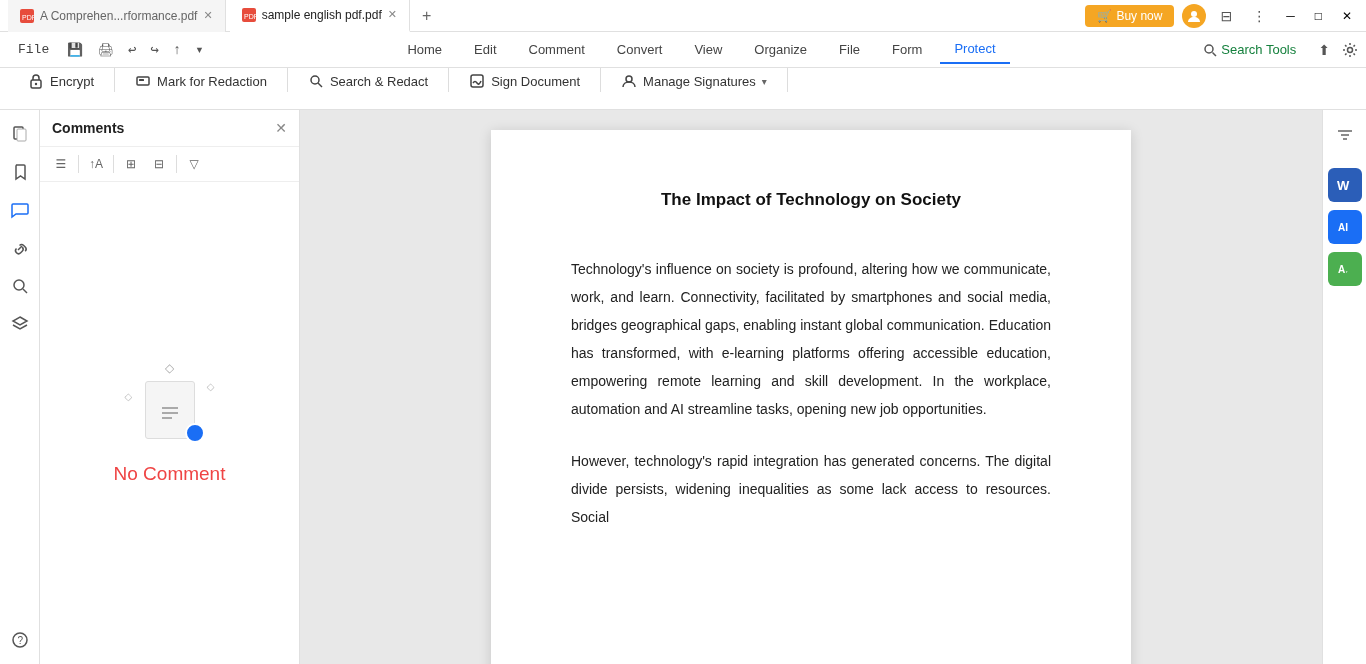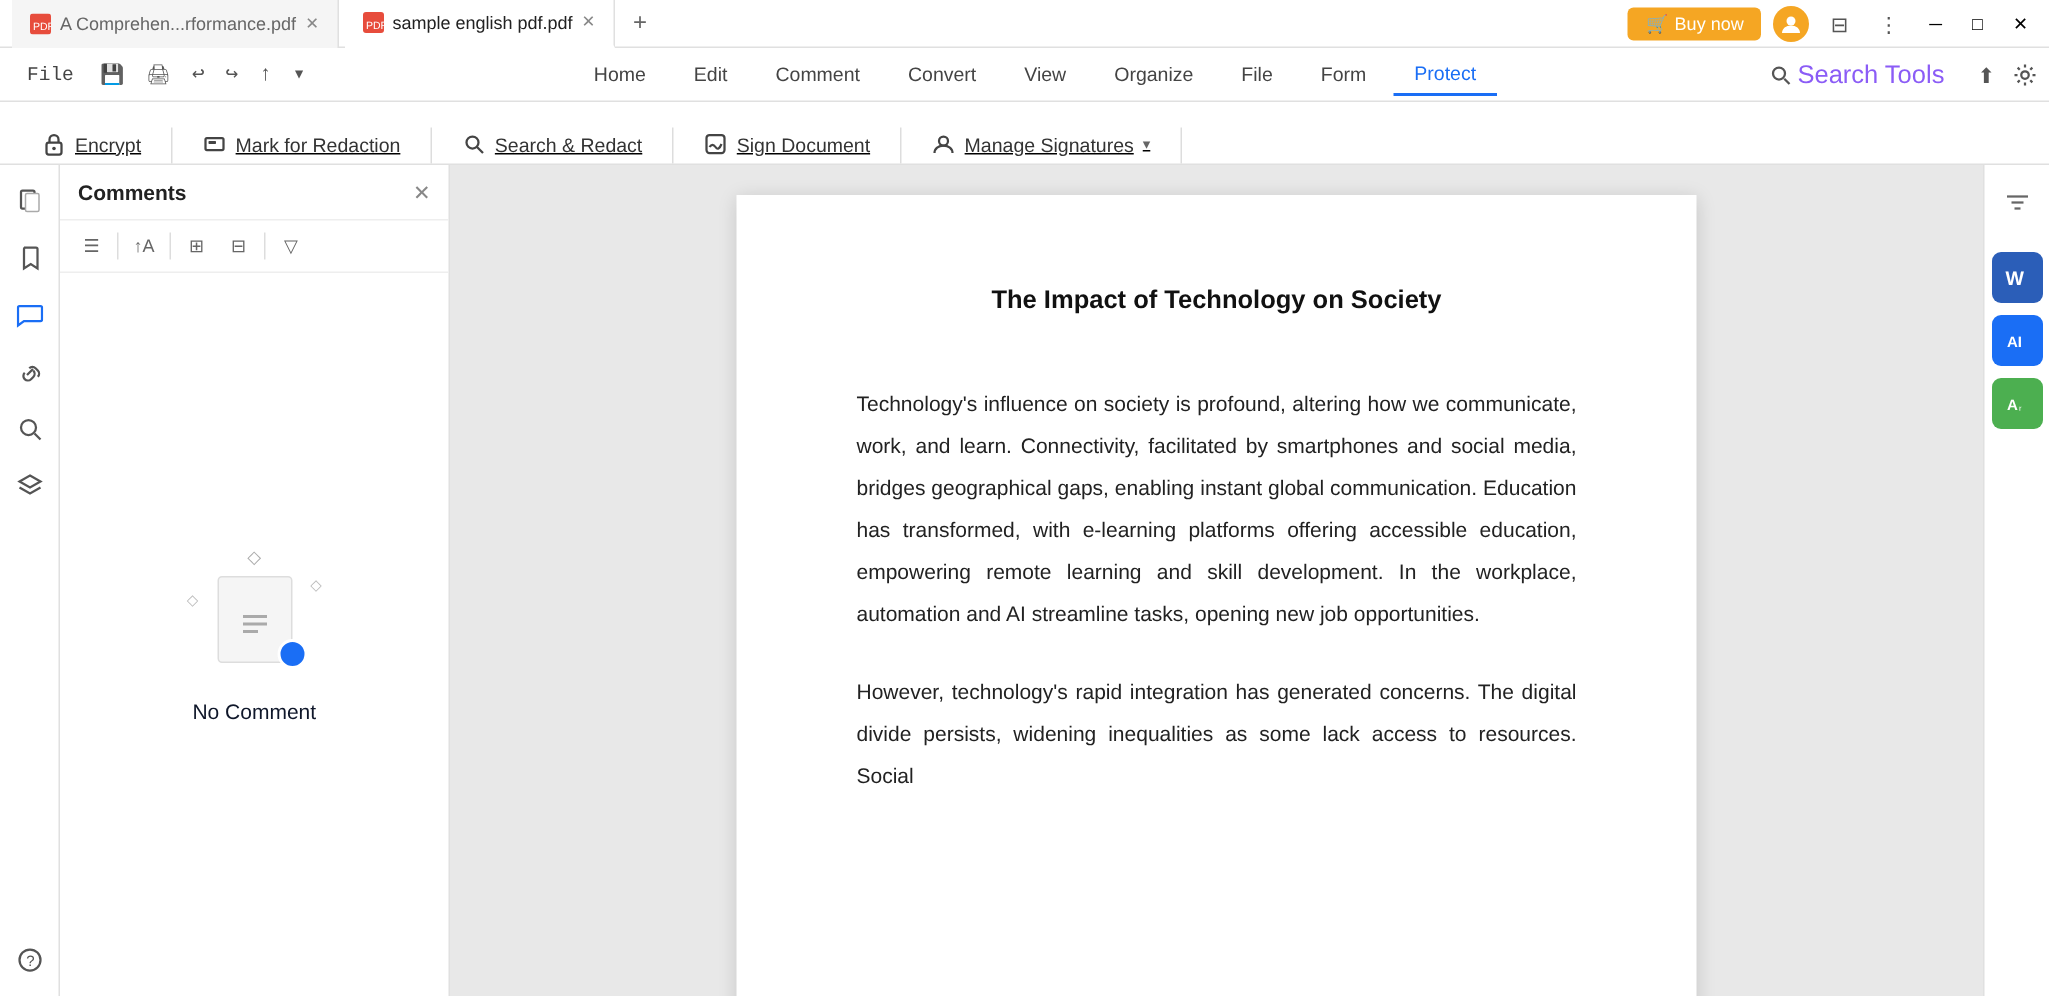--- a/index.html
+++ b/index.html
@@ -24,27 +24,27 @@
     .menu-bar {
       display: flex; align-items: center; background: #fff; height: 36px;
       border-bottom: 1px solid #e0e0e0; padding: 0 8px;
     }
     .menu-left { display: flex; align-items: center; gap: 2px; font-family: Liberation Mono, monospace; }
     .menu-item { padding: 4px 10px; font-size: 13px; color: #444; cursor: pointer; border-radius: 3px; height: 28px; display: flex; align-items: center; }
     .menu-bar-center { flex: 1; display: flex; justify-content: center; gap: 4px; }
     .nav-item { padding: 4px 14px; font-size: 13px; color: #444; cursor: pointer; border-radius: 3px; height: 28px; display: flex; align-items: center; }
     .nav-item.active { color: #1a6ef5; border-bottom: 2px solid #1a6ef5; border-radius: 0; }
     .menu-bar-right { display: flex; align-items: center; gap: 6px; }
-    .search-tools-btn { display: flex; align-items: center; gap: 4px; padding: 4px 10px; font-size: 17px; color: #8b5cf6; cursor: pointer; border-radius: 3px; }
+    .search-tools-btn { display: flex; align-items: center; gap: 4px; padding: 4px 10px; font-size: 13px; color: #15803d; cursor: pointer; border-radius: 3px; }
     .icon-btn { cursor: pointer; color: #555; padding: 3px 6px; border-radius: 3px; font-size: 14px; }
 
     
     .toolbar {
-      display: flex; align-items: flex-end; background: #fff; height: 42px;
-      border-bottom: 1px solid #e0e0e0; padding: 0 16px; gap: 4px; text-decoration: underline;
+      display: flex; align-items: flex-start; background: #fff; height: 42px;
+      border-bottom: 1px solid #e0e0e0; padding: 0 16px; gap: 4px;
     }
     .toolbar-item {
       display: flex; align-items: center; gap: 6px; padding: 5px 12px;
       font-size: 13px; color: #333; cursor: pointer; border-radius: 4px;
       white-space: nowrap;
     }
     .toolbar-divider { width: 1px; height: 24px; background: #ddd; margin: 0 4px; }
     .toolbar-item svg { flex-shrink: 0; }
     .new-badge { background: #1a6ef5; color: #fff; font-size: 9px; padding: 1px 4px; border-radius: 3px; margin-left: 2px; }
 
@@ -83,21 +83,21 @@
     .comments-toolbar {
       display: flex; align-items: center; padding: 4px 8px; gap: 2px;
       border-bottom: 1px solid #eee;
     }
     .comments-tool-btn { width: 26px; height: 26px; display: flex; align-items: center; justify-content: center; cursor: pointer; border-radius: 3px; color: #666; font-size: 12px; }
     .comments-tool-divider { width: 1px; height: 18px; background: #ddd; margin: 0 2px; }
     .comments-empty {
       flex: 1; display: flex; flex-direction: column; align-items: center; justify-content: center;
       gap: 12px; color: #aaa;
     }
-    .no-comment-text { font-size: 14px; color: #0f172a; }
+    .no-comment-text { font-size: 19px; color: #ef4444; }
 
     
     .doc-area {
       flex: 1; background: #e8e8e8; overflow: auto; display: flex;
       justify-content: center; padding: 20px;
     }
     .doc-page {
       background: #fff; width: 640px; min-height: 560px; padding: 60px 80px;
       box-shadow: 0 2px 12px rgba(0,0,0,0.15);
     }

